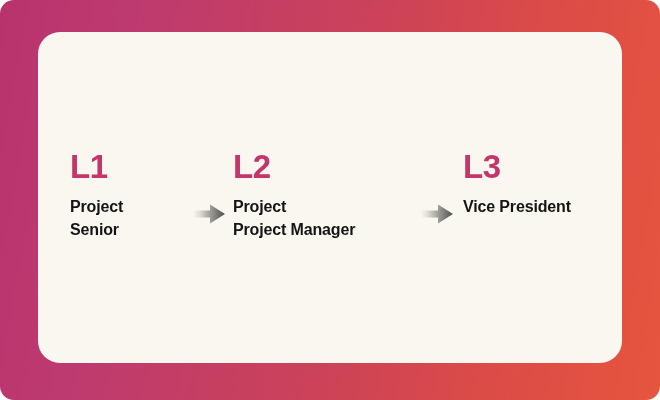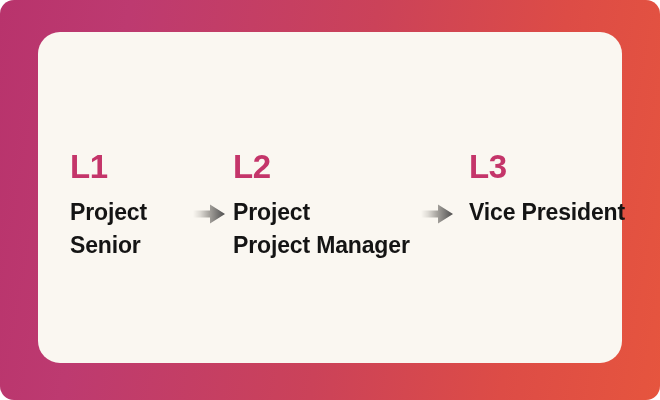--- a/index.html
+++ b/index.html
@@ -58,36 +58,36 @@
     font-weight: bold;
     color: #c4356a;
     line-height: 1;
     letter-spacing: -0.5px;
     margin-bottom: 13px;
     white-space: nowrap;
     text-align: right;
   }
 
   .level-title {
-    font-size: 23px;
+    font-size: 16px;
     font-weight: bold;
     color: #141414;
     line-height: 1.42;
     letter-spacing: -0.15px;
     white-space: nowrap;
   }
 
   .level-title .tline {
     display: block;
   }
 
   
   #level-1 { margin-left: 32px; width: 115px; }
   #level-2 { margin-left: 0px;  width: 180px; }
-  #level-3 { margin-left: 8px;  width: 150px; }
+  #level-3 { margin-left: 2px;  width: 150px; }
 
   .arrow-wrap {
     flex: 0 0 auto;
     display: flex;
     align-items: flex-start;
     justify-content: center;
     padding-top: 54px;
     box-sizing: border-box;
   }
   #arrow-1 { width: 48px; }

